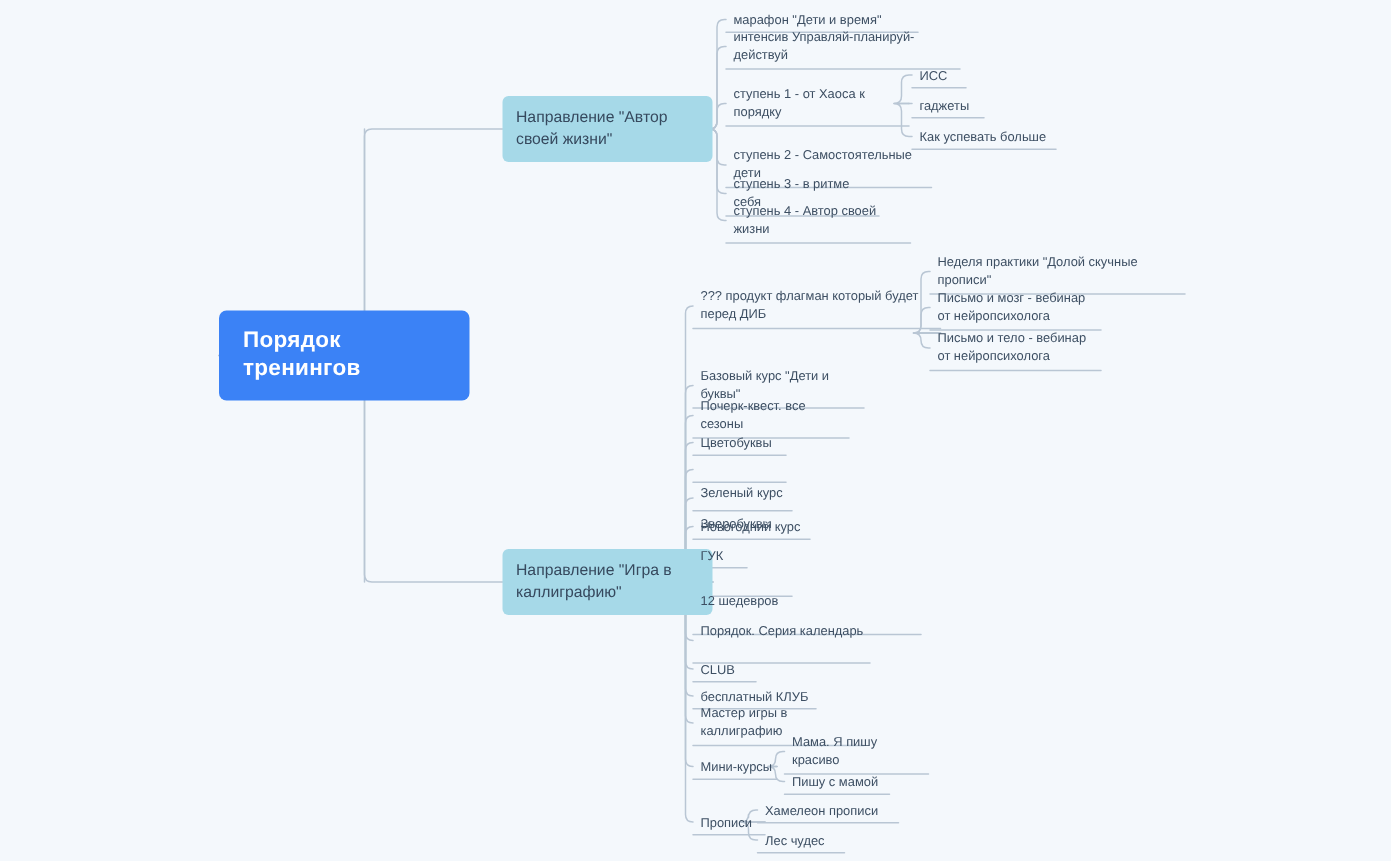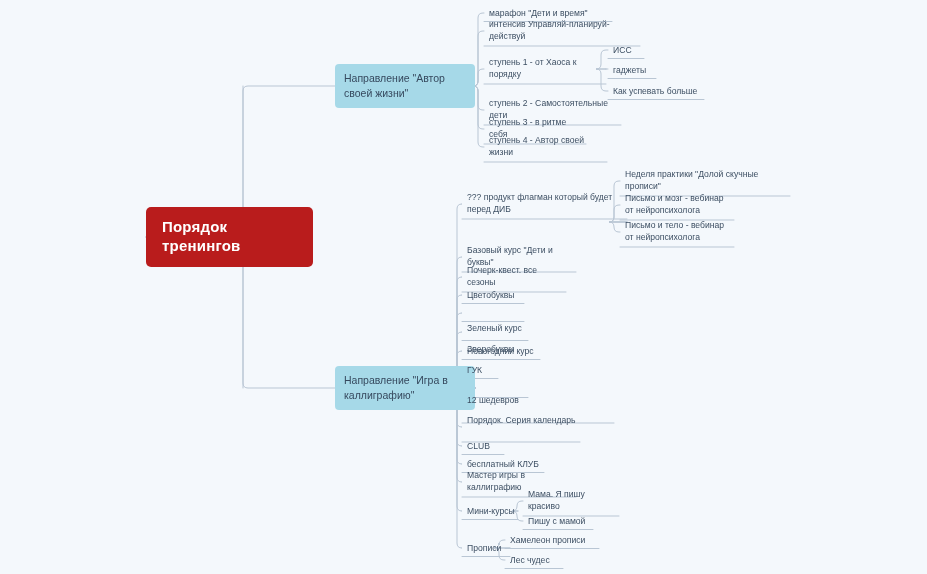--- a/index.html
+++ b/index.html
@@ -24,21 +24,21 @@
     left: 0; top: 0;
     width: 927px; height: 574px;
     pointer-events: none;
   }
   .node {
     position: absolute;
     white-space: pre-wrap;
   }
   
   .root {
-    background: #b91c1c;
+    background: #3b82f6;
     color: #ffffff;
     font-size: 15px;
     font-weight: bold;
     border-radius: 5px;
     padding: 11px 16px;
     line-height: 1.25;
     letter-spacing: .2px;
   }
   
   .branch {

